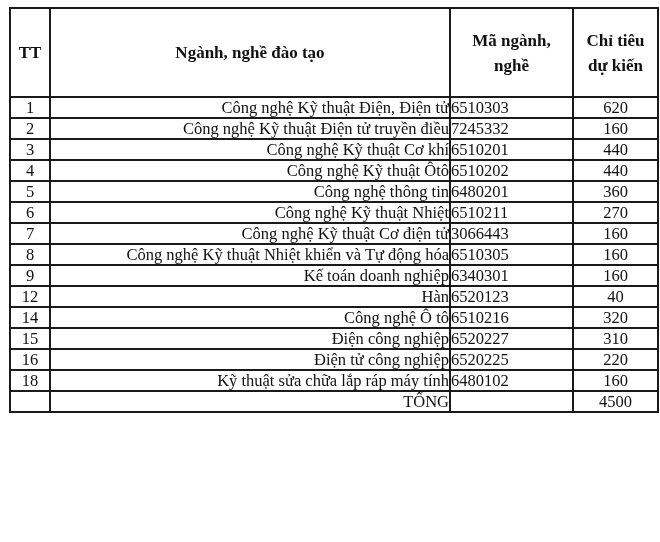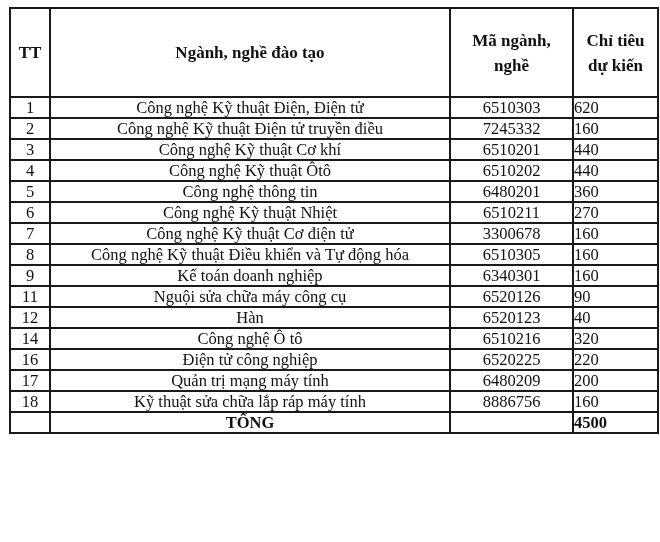--- a/index.html
+++ b/index.html
@@ -23,24 +23,24 @@
     font-size: 17px;
     line-height: 25px;
     text-align: center;
     vertical-align: middle;
   }
   col.c-tt { width: 40px; }
   col.c-name { width: 400px; }
   col.c-code { width: 123px; }
   col.c-target { width: 85px; }
   td.tt { text-align: center; }
-  td.name { text-align: center; padding-left: 4px; white-space: nowrap; overflow: hidden; margin-top: 15px; }
-  td.code { text-align: center; margin-left: 48px; }
-  td.target { text-align: left; }
-  tr.total td { font-weight: bold; }
+  td.name { text-align: right; padding-left: 4px; white-space: nowrap; overflow: hidden; margin-top: 15px; }
+  td.code { text-align: left; margin-left: 48px; }
+  td.target { text-align: center; }
+  tr.total td { font-weight: normal; }
 </style>
 </head>
 <body>
 
 <table class="doc">
   <colgroup>
     <col class="c-tt">
       <col class="c-name">
       <col class="c-code">
       <col class="c-target">
@@ -92,69 +92,63 @@
       </tr>
       <tr class="row">
         <td class="tt">6</td>
         <td class="name">Công nghệ Kỹ thuật Nhiệt</td>
         <td class="code">6510211</td>
         <td class="target">270</td>
       </tr>
       <tr class="row">
         <td class="tt">7</td>
         <td class="name">Công nghệ Kỹ thuật Cơ điện tử</td>
-        <td class="code">3300678</td>
+        <td class="code">3066443</td>
         <td class="target">160</td>
       </tr>
       <tr class="row">
         <td class="tt">8</td>
-        <td class="name">Công nghệ Kỹ thuật Điều khiển và Tự động hóa</td>
+        <td class="name">Công nghệ Kỹ thuật Nhiệt khiển và Tự động hóa</td>
         <td class="code">6510305</td>
         <td class="target">160</td>
       </tr>
       <tr class="row">
         <td class="tt">9</td>
         <td class="name">Kế toán doanh nghiệp</td>
         <td class="code">6340301</td>
         <td class="target">160</td>
-      </tr>
-      <tr class="row">
-        <td class="tt">11</td>
-        <td class="name">Nguội sửa chữa máy công cụ</td>
-        <td class="code">6520126</td>
-        <td class="target">90</td>
       </tr>
       <tr class="row">
         <td class="tt">12</td>
         <td class="name">Hàn</td>
         <td class="code">6520123</td>
         <td class="target">40</td>
       </tr>
       <tr class="row">
         <td class="tt">14</td>
         <td class="name">Công nghệ Ô tô</td>
         <td class="code">6510216</td>
         <td class="target">320</td>
       </tr>
       <tr class="row">
+        <td class="tt">15</td>
+        <td class="name">Điện công nghiệp</td>
+        <td class="code">6520227</td>
+        <td class="target">310</td>
+      </tr>
+      <tr class="row">
         <td class="tt">16</td>
         <td class="name">Điện tử công nghiệp</td>
         <td class="code">6520225</td>
         <td class="target">220</td>
       </tr>
       <tr class="row">
-        <td class="tt">17</td>
-        <td class="name">Quản trị mạng máy tính</td>
-        <td class="code">6480209</td>
-        <td class="target">200</td>
-      </tr>
-      <tr class="row">
         <td class="tt">18</td>
         <td class="name">Kỹ thuật sửa chữa lắp ráp máy tính</td>
-        <td class="code">8886756</td>
+        <td class="code">6480102</td>
         <td class="target">160</td>
       </tr>
       <tr class="total">
         <td class="tt"></td>
         <td class="name">TỔNG</td>
         <td class="code"></td>
         <td class="target">4500</td>
       </tr>
     </tbody>
 </table>

